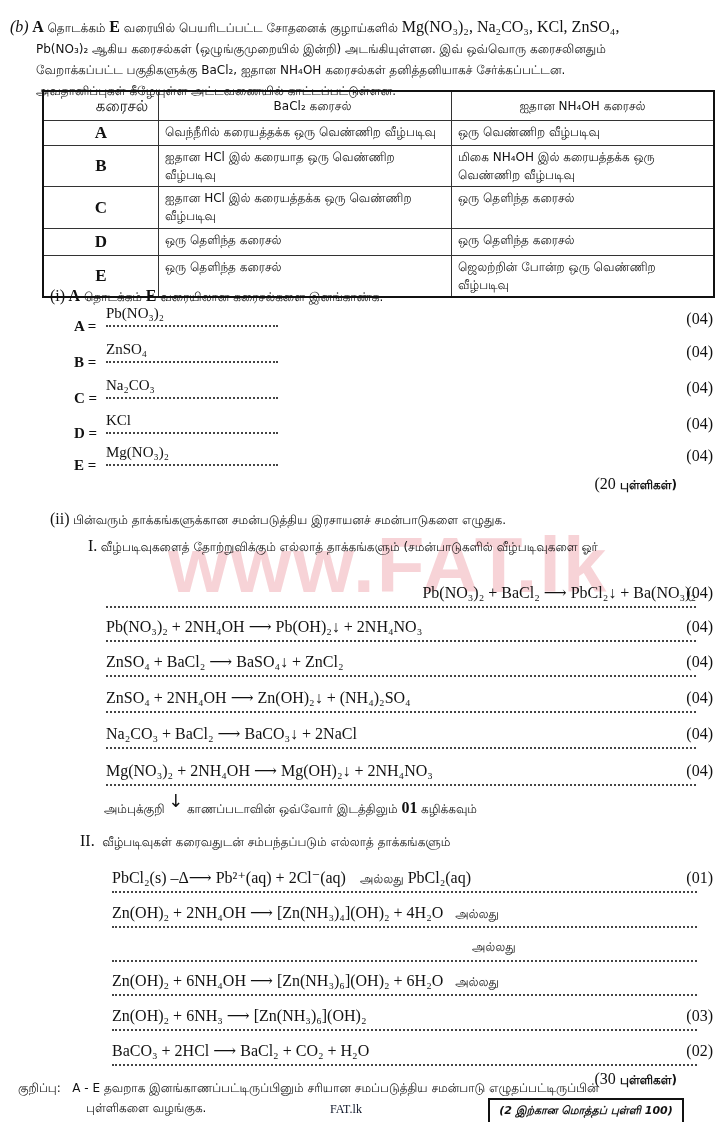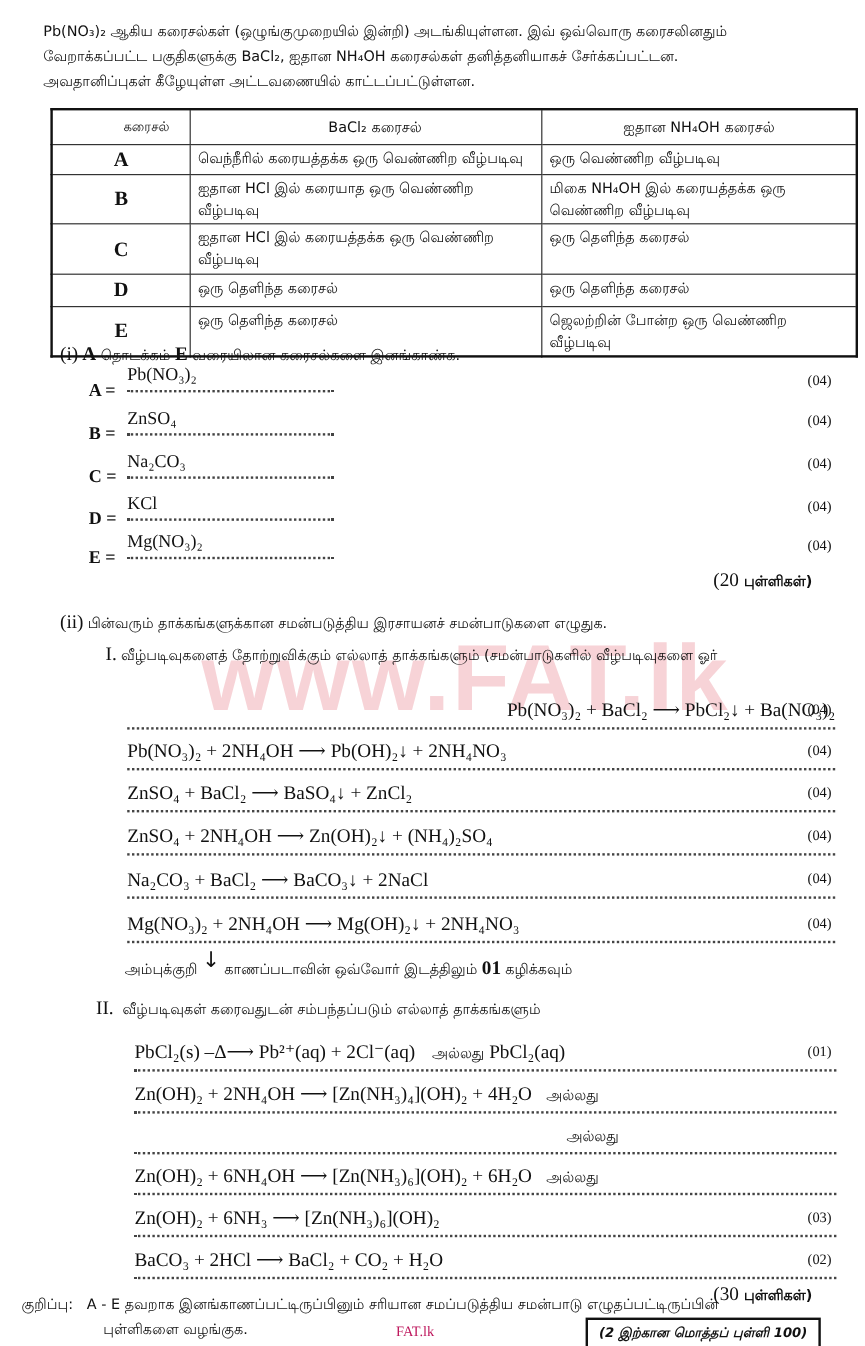--- a/index.html
+++ b/index.html
@@ -20,21 +20,21 @@
   table.obs td {
     border: 1px solid #333; padding: 2px 6px; vertical-align: top;
     font-family: "DejaVu Sans", sans-serif; font-size: 12px; line-height: 18px;
   }
   table.obs td.key {
     text-align: center; vertical-align: middle; font-family: "Liberation Serif", serif;
     font-weight: bold; font-size: 17px; width: 60px;
   }
   table.obs tr.head td { text-align: center; vertical-align: middle; height: 24px; }
   .dots { border-bottom: 2px dotted #444; }
-  .mark { position: absolute; right: 28px; font-family: "Liberation Serif", serif; font-size: 12px; }
+  .mark { position: absolute; right: 8px; font-family: "Liberation Serif", serif; font-size: 16px; }
   .ans-label { position: absolute; left: 74px; font-weight: bold; font-size: 15px; }
   .ans-val { position: absolute; left: 106px; width: 172px; height: 20px; font-size: 15px; }
   .eq { position: absolute; left: 106px; width: 590px; height: 24px; line-height: 22px; }
   .eq2 { position: absolute; left: 112px; width: 585px; height: 24px; line-height: 22px; }
   .watermark {
     position: absolute; left: 168px; top: 520px; font-family: "Liberation Sans", sans-serif;
     font-weight: bold; font-size: 78px; color: rgba(232,130,140,0.35); letter-spacing: 2px;
     pointer-events: none;
   }
   .down { font-family: "DejaVu Sans", sans-serif; font-size: 14px; }
@@ -43,29 +43,34 @@
     border: 2px solid #111; font-family: "DejaVu Sans", sans-serif; font-size: 11px;
     font-weight: bold; font-style: italic; text-align: center; line-height: 22px;
   }
 </style>
 </head>
 <body>
 
 <div class="watermark">www.FAT.lk</div>
 
 <div class="abs para" style="left:10px; top:16px; width:700px;">
+  <div>
+    <span class="chem" style="font-style:italic;">(b)</span>
+    <span class="chem b">A</span><span class="ta"> தொடக்கம் </span><span class="chem b">E</span><span class="ta"> வரையில்  பெயரிடப்பட்ட  சோதனைக் குழாய்களில் </span>
+    <span class="chem">Mg(NO₃)₂,  Na₂CO₃,  KCl,  ZnSO₄,</span>
+  </div>
   <div class="ta" style="padding-left:26px;">Pb(NO₃)₂ ஆகிய  கரைசல்கள்  (ஒழுங்குமுறையில்  இன்றி)  அடங்கியுள்ளன.  இவ்  ஒவ்வொரு  கரைசலினதும்</div>
   <div class="ta" style="padding-left:26px;">வேறாக்கப்பட்ட  பகுதிகளுக்கு  BaCl₂,  ஐதான  NH₄OH  கரைசல்கள்  தனித்தனியாகச்  சேர்க்கப்பட்டன.</div>
   <div class="ta" style="padding-left:26px;">அவதானிப்புகள் கீழேயுள்ள அட்டவணையில் காட்டப்பட்டுள்ளன.</div>
 </div>
 
 <table class="obs">
   <tbody>
       <tr class="head">
-    <td style="width:60px; font-size:11px;padding-left:48px;">கரைசல்</td>
+    <td style="width:60px; font-size:15px;padding-left:48px;">கரைசல்</td>
     <td style="width:265px;padding-left:21px;">BaCl₂ கரைசல்</td>
     <td>ஐதான NH₄OH கரைசல்</td>
   </tr>
   <tr style="height:25px;">
     <td class="key">A</td>
     <td>வெந்நீரில் கரையத்தக்க ஒரு வெண்ணிற வீழ்படிவு</td>
     <td>ஒரு  வெண்ணிற  வீழ்படிவு</td>
   </tr>
   <tr style="height:40px;">
     <td class="key">B</td>
@@ -199,14 +204,14 @@
 
 <div class="abs" style="right:44px; top:1070px;">
   <span class="chem">(30</span><span class="ta b"> புள்ளிகள்)</span>
 </div>
 
 <div class="abs" style="left:18px; top:1080px; width:690px;">
   <span class="ta">குறிப்பு:</span>
   <span class="ta" style="margin-left:8px;">A - E தவறாக  இனங்காணப்பட்டிருப்பினும்  சரியான  சமப்படுத்திய  சமன்பாடு  எழுதப்பட்டிருப்பின்</span>
 </div>
 <div class="abs ta" style="left:86px; top:1101px;">புள்ளிகளை வழங்குக.</div>
-<div class="abs" style="left:330px; top:1102px; font-family:'Liberation Serif', serif; font-size:12px; color:#be185d;">FAT.lk</div>
+<div class="abs" style="left:330px; top:1102px; font-family:'Liberation Serif', serif; font-size:12px; color:#0f172a;">FAT.lk</div>
 <div class="boxed">(2 இற்கான மொத்தப் புள்ளி 100)</div>
 
 </body></html>

